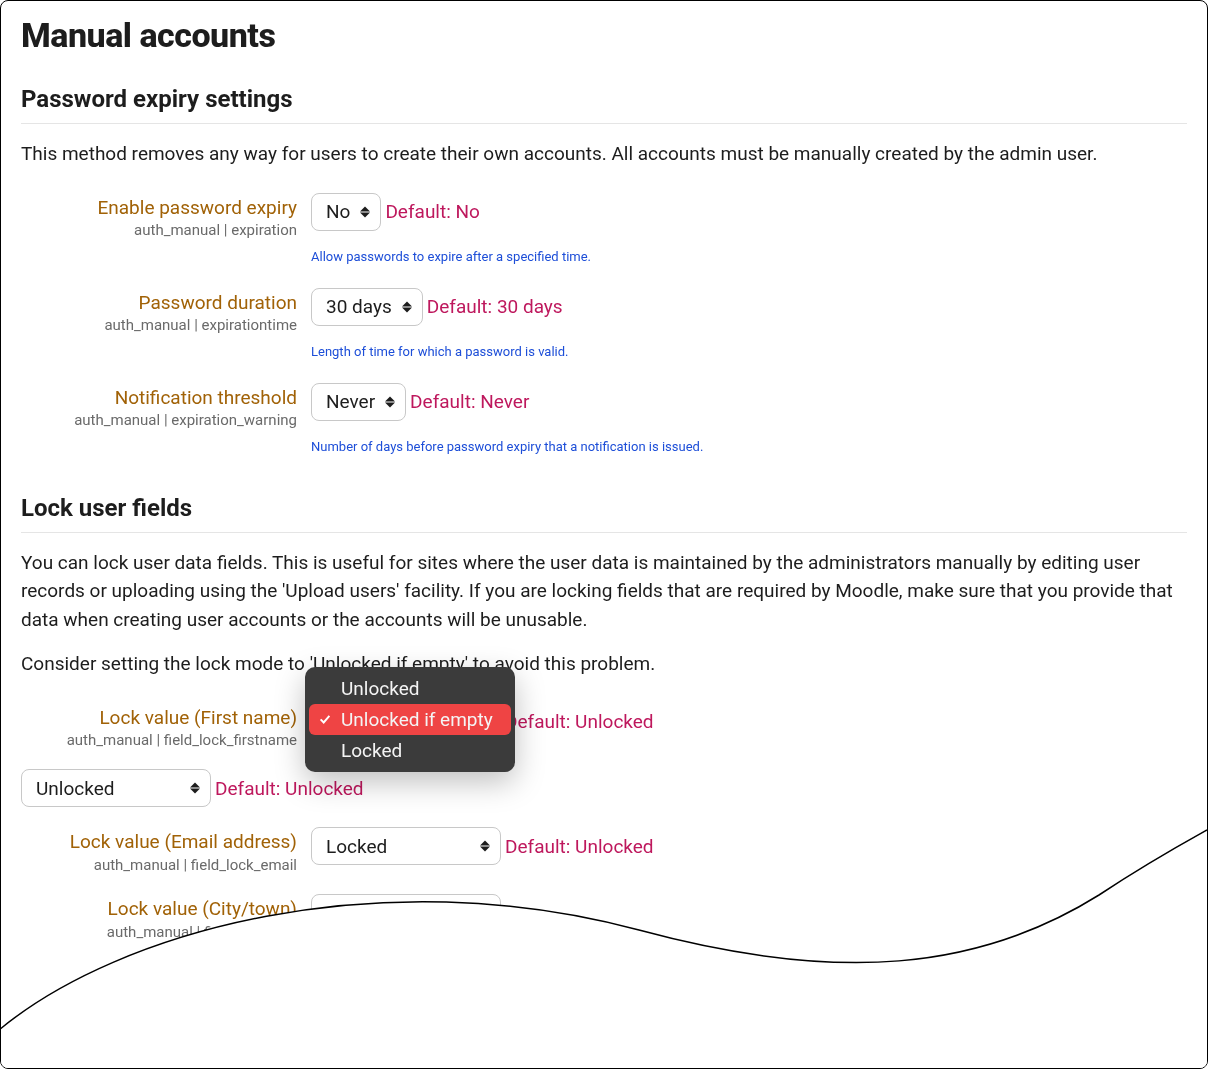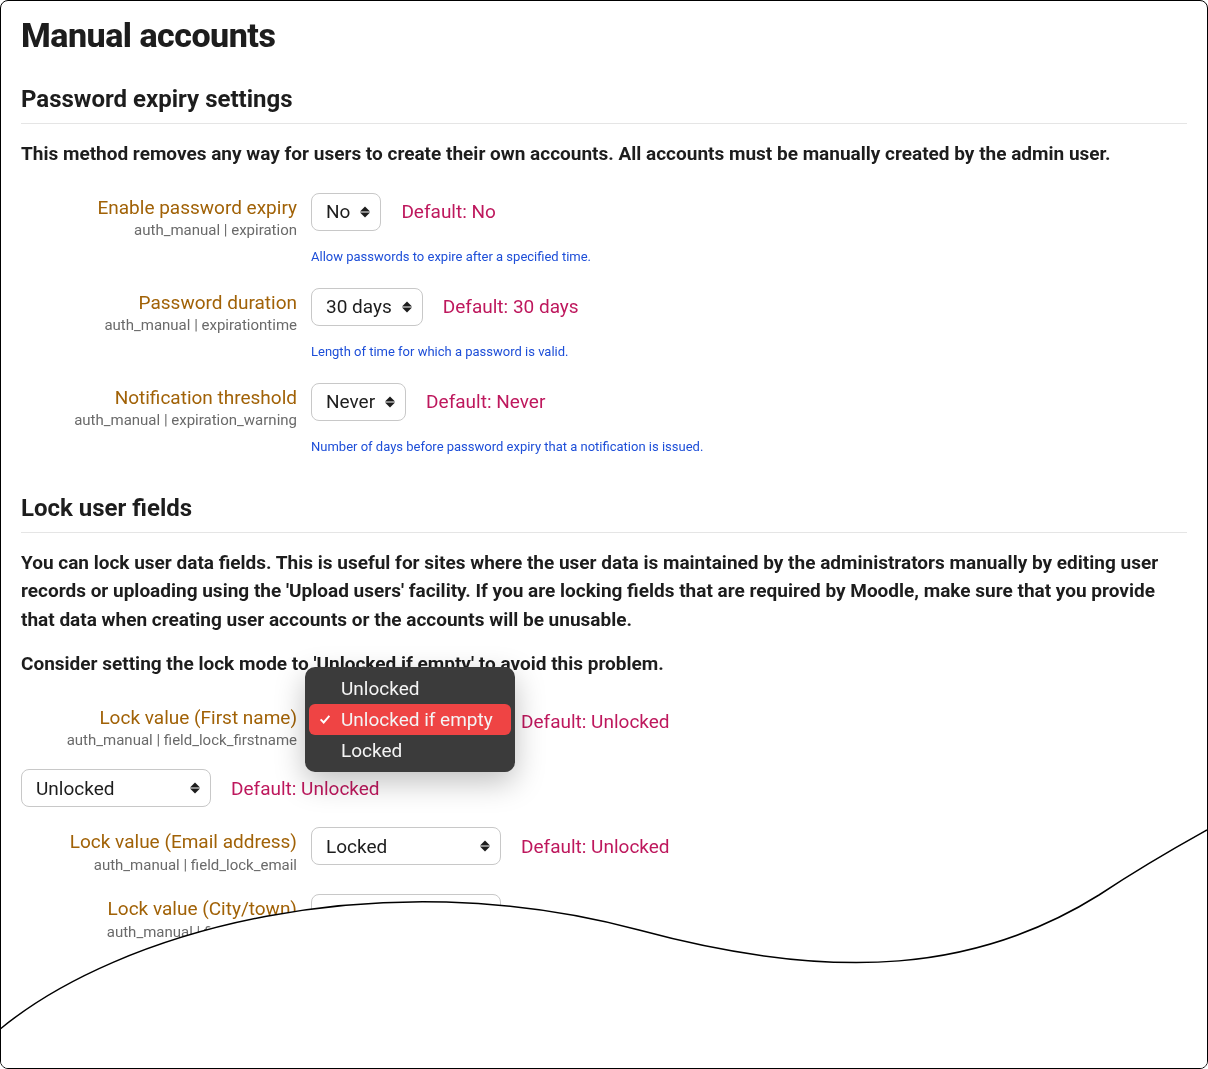--- a/index.html
+++ b/index.html
@@ -31,21 +31,21 @@
       border: none;
       border-top: 1px solid #e5e5e5;
       margin: 6px 0 16px 0;
     }
     .section-intro {
       font-size: 19px;
       color: #1d1d1d;
       margin-bottom: 24px;
       line-height: 1.5;
     }
-    .section-intro p { margin-bottom: 16px; font-weight: bold; }
+    .section-intro p { margin-bottom: 16px; }
     .section-intro p:last-child { margin-bottom: 0; }
 
     .setting-row {
       display: flex;
       align-items: flex-start;
       margin-bottom: 20px;
     }
     .setting-label-col {
       width: 290px;
       min-width: 290px;
@@ -65,21 +65,21 @@
       display: block;
       margin-top: 2px;
     }
     .setting-value-col {
       flex: 1;
       position: relative;
     }
     .control-line {
       display: flex;
       align-items: center;
-      gap: 20px;
+      gap: 4px;
     }
     .select-wrap {
       position: relative;
       display: inline-flex;
       align-items: center;
       border: 1px solid #c8c8c8;
       border-radius: 8px;
       background: #fff;
       height: 38px;
       padding: 0 30px 0 14px;

